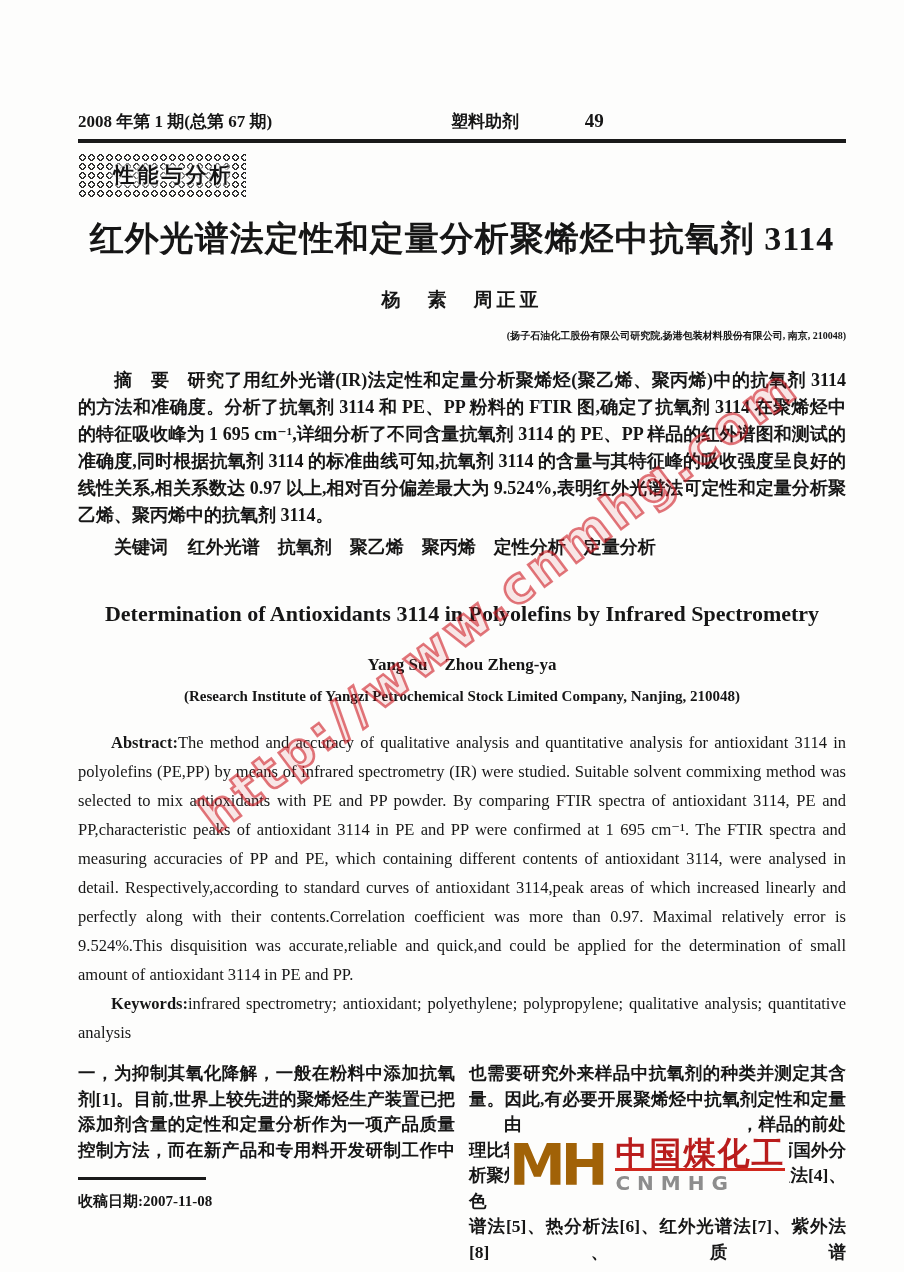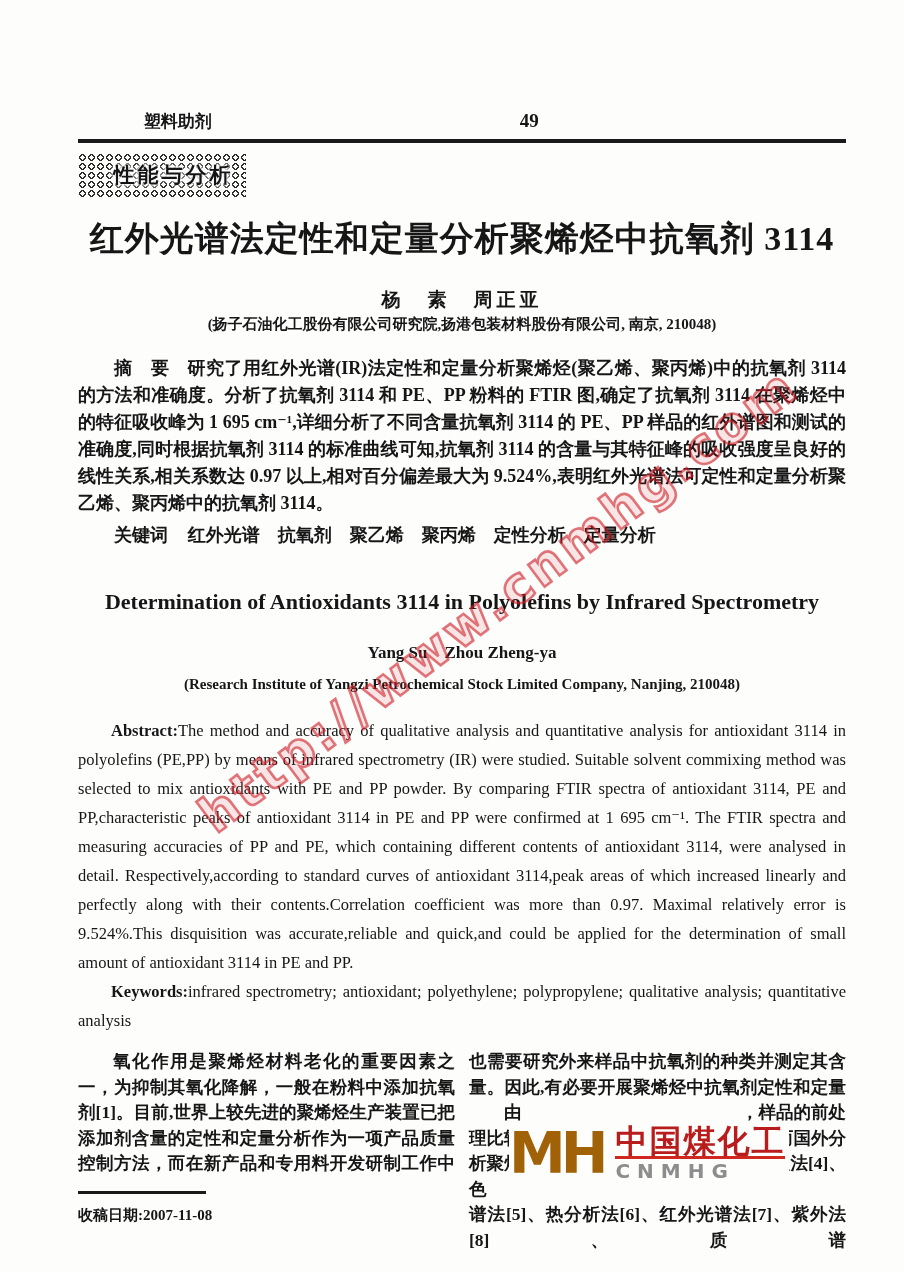--- a/index.html
+++ b/index.html
@@ -7,40 +7,40 @@
     position:relative; width:904px; height:1272px; margin:0 auto;
     background:#fdfdfc; overflow:hidden; color:#161616;
     font-family:"Liberation Serif","DejaVu Serif",serif;
   }
   .content { padding:110px 58px 0 78px; }
 
   
   .running-header { display:flex; align-items:baseline; font-size:17px; font-weight:600; }
   .rh-issue  { width:40%; text-align:left; }
   .rh-journal{ width:26%; text-align:center; font-weight:700; }
-  .rh-page   { width:34%; text-align:right; font-size:19px; font-weight:700; }
+  .rh-page   { width:34%; text-align:left; font-size:19px; font-weight:700; }
   .header-rule { height:4px; background:#1a1a1a; margin-top:6px; }
 
   
   .section-label-box {
     margin-top:10px; width:168px; height:44px;
     display:flex; align-items:center; justify-content:center;
     background-image: radial-gradient(circle, rgba(255,255,255,0) 2.0px, #2c2c2c 2.1px, #2c2c2c 3.4px, rgba(255,255,255,0) 3.5px);
     background-size:9px 9px;
   }
   .section-label-text {
     font-family:"Liberation Sans","DejaVu Sans",sans-serif;
     font-size:21px; font-weight:800; letter-spacing:3px; color:#141414;
     text-shadow:0 0 3px #fff,0 0 3px #fff,0 0 6px #fff,0 0 6px #fff;
     padding-left:23px;
   }
 
   .title-cn  { margin-top:18px; text-align:center; font-size:34px; line-height:48px; font-weight:800; letter-spacing:1px; }
   .authors-cn{ margin-top:24px; text-align:center; font-size:19px; line-height:26px; font-weight:700; letter-spacing:4px; }
-  .affil-cn  { text-align:center; font-size:15px; line-height:22px; font-weight:700; }
+  .affil-cn  { margin-top:12px; text-align:right; font-size:10px; line-height:22px; font-weight:700; }
 
   .abstract-cn { margin-top:20px; font-size:18px; line-height:27px; text-align:justify; text-indent:2em; font-weight:600; }
   .abstract-cn .label { font-weight:800; margin-right:1em; }
   .keywords-cn { margin-top:5px; font-size:18px; line-height:27px; font-weight:700; text-indent:2em; }
   .keywords-cn .label { margin-right:1.1em; }
 
   .title-en  { margin-top:38px; text-align:center; font-size:22px; line-height:30px; font-weight:700; }
   .authors-en{ margin-top:24px; text-align:center; font-size:17px; line-height:23px; font-weight:600; }
   .affil-en  { margin-top:10px; text-align:center; font-size:15px; line-height:20px; font-weight:600; }
 
@@ -84,20 +84,21 @@
     pointer-events:none;
   }
 </style>
 </head>
 <body>
 
 <div class="page">
   <div class="content">
 
     <div class="running-header">
+      <span class="rh-issue">2008 年第 1 期(总第 67 期)</span>
       <span class="rh-journal">塑料助剂</span>
       <span class="rh-page">49</span>
     </div>
     <div class="header-rule"></div>
 
     <div class="section-label-box">
       <span class="section-label-text">性能与分析</span>
     </div>
 
     <h1 class="title-cn" style="margin-bottom:0;">红外光谱法定性和定量分析聚烯烃中抗氧剂 3114</h1>
@@ -117,21 +118,20 @@
 
     <p class="abstract-en" style="margin-bottom:0;">
       <span class="label">Abstract:</span><span>The method and accuracy of qualitative analysis and quantitative analysis for antioxidant 3114 in polyolefins (PE,PP) by means of infrared spectrometry (IR) were studied. Suitable solvent commixing method was selected to mix antioxidants with PE and PP powder. By comparing FTIR spectra of antioxidant 3114, PE and PP,characteristic peaks of antioxidant 3114 in PE and PP were confirmed at 1 695 cm⁻¹. The FTIR spectra and measuring accuracies of PP and PE, which containing different contents of antioxidant 3114, were analysed in detail. Respectively,according to standard curves of antioxidant 3114,peak areas of which increased linearly and perfectly along with their contents.Correlation coefficient was more than 0.97. Maximal relatively error is 9.524%.This disquisition was accurate,reliable and quick,and could be applied for the determination of small amount of antioxidant 3114 in PE and PP.</span>
     </p>
     <p class="keywords-en" style="margin-bottom:0; margin-top:0;">
       <span class="label">Keywords:</span><span>infrared spectrometry; antioxidant; polyethylene; polypropylene; qualitative analysis; quantitative analysis</span>
     </p>
 
     <div class="columns">
       <div class="col col-left">
-        <div class="line indent">氧化作用是聚烯烃材料老化的重要因素之</div>
         <div class="line">一，为抑制其氧化降解，一般在粉料中添加抗氧</div>
         <div class="line">剂[1]。目前,世界上较先进的聚烯烃生产装置已把</div>
         <div class="line">添加剂含量的定性和定量分析作为一项产品质量</div>
         <div class="line">控制方法，而在新产品和专用料开发研制工作中</div>
         <div class="footnote-rule"></div>
         <div class="footnote">收稿日期:2007-11-08</div>
       </div>
 
       <div class="col col-right">
         <div class="line">也需要研究外来样品中抗氧剂的种类并测定其含</div>

